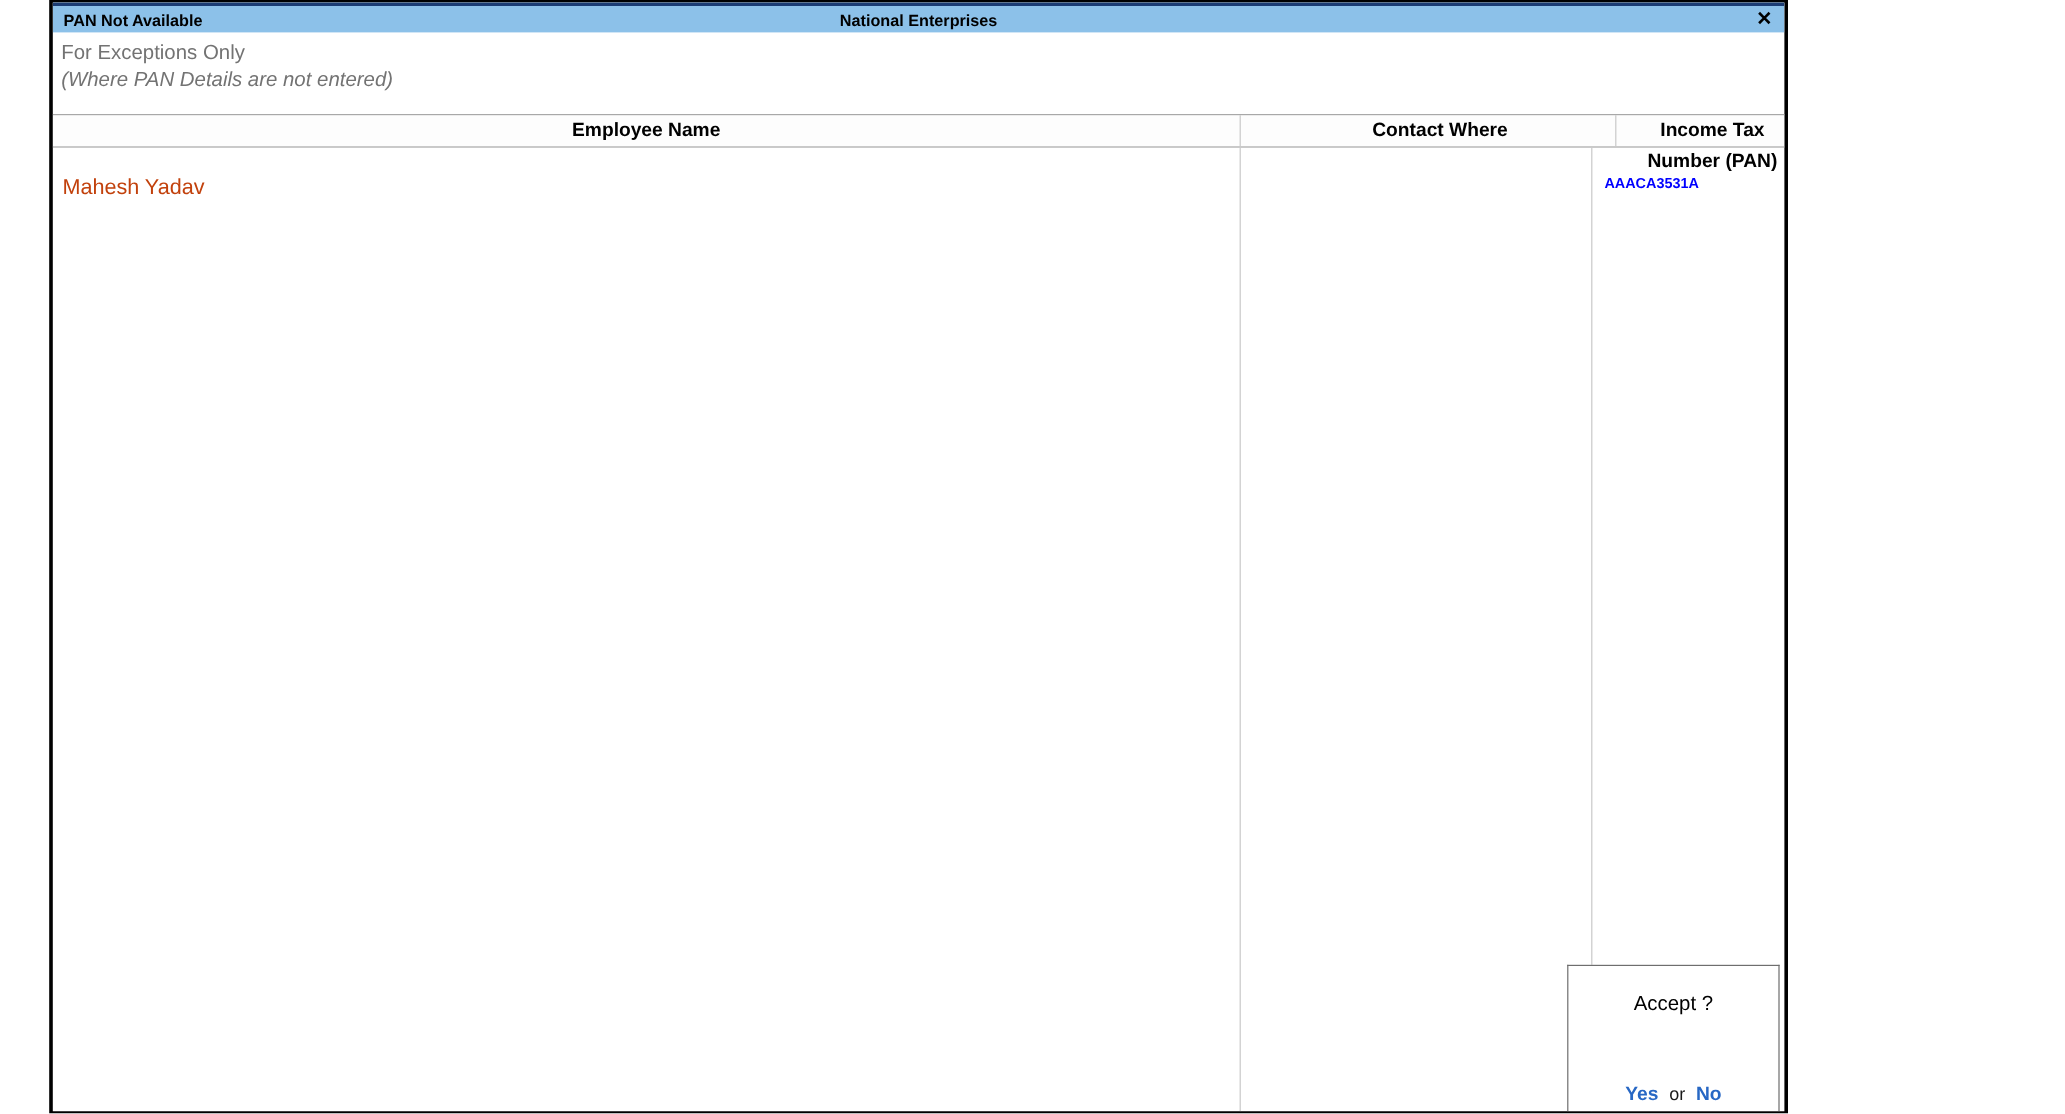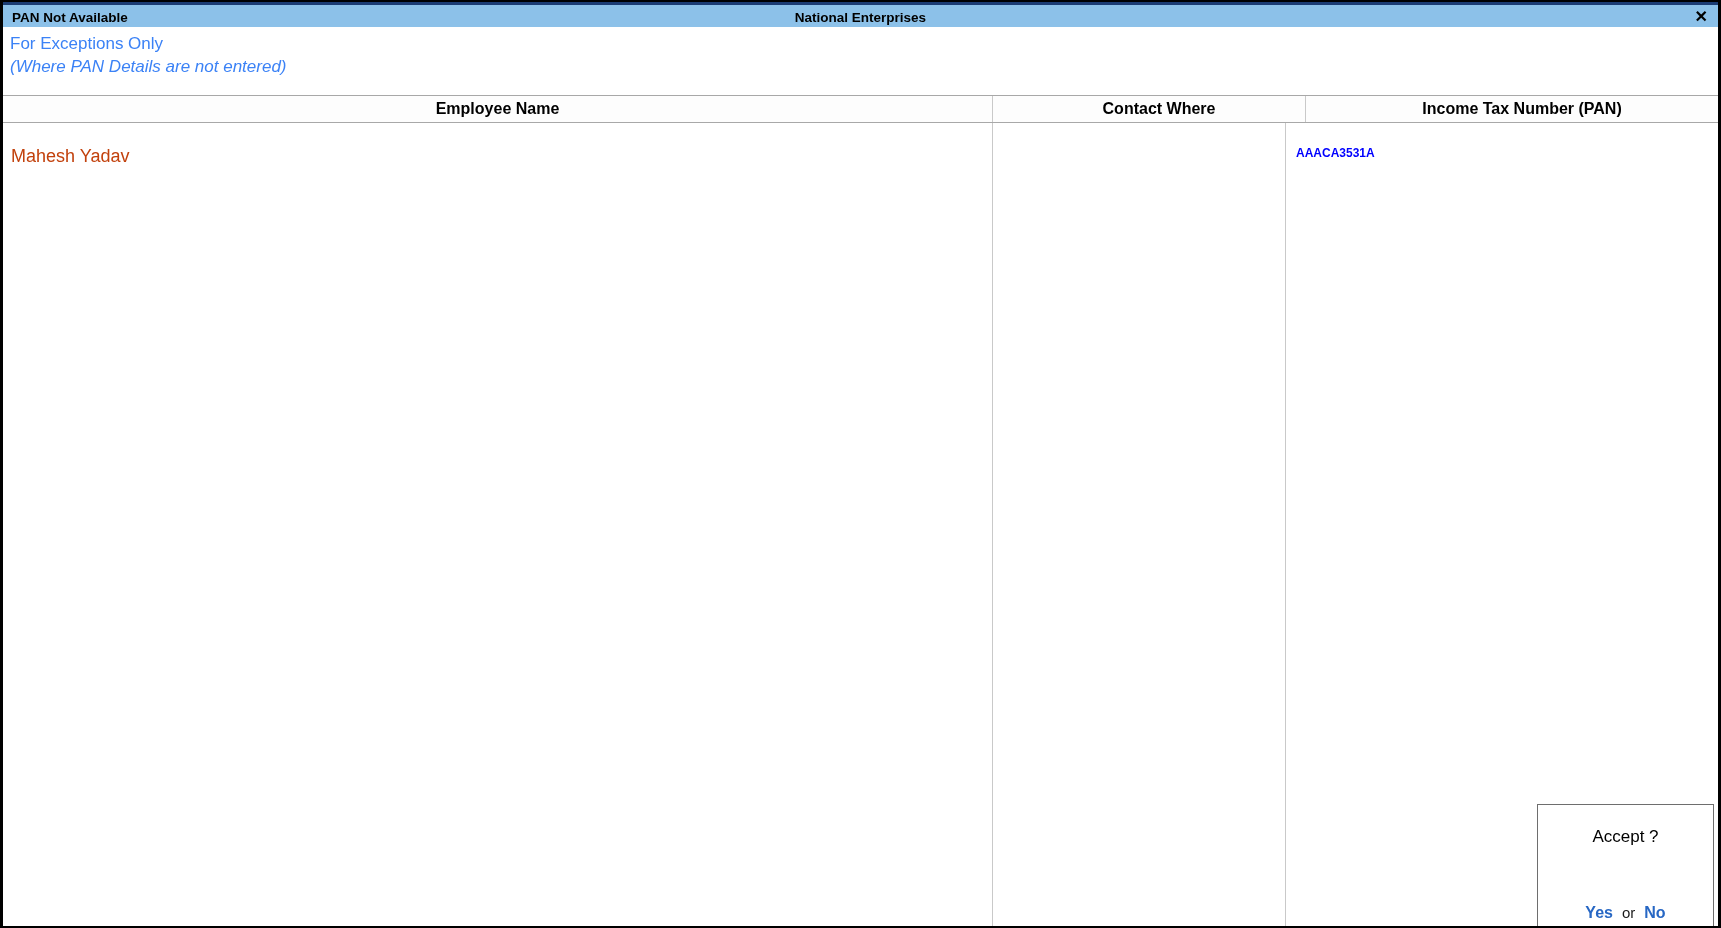--- a/index.html
+++ b/index.html
@@ -1,25 +1,26 @@
 <!DOCTYPE html>
 <html><head>
 <meta charset="utf-8">
 <style>
   * { margin:0; padding:0; box-sizing:border-box; }
   html,body { background:#ffffff; }
   body { font-family:"Liberation Sans", sans-serif; }
 
   .window {
     position:relative;
-    width:1721px; height:928px;
+    width:1449px; height:928px;
     background:#ffffff;
     border:2px solid #000000;
     border-left-width:3px; border-right-width:3px;
     overflow:hidden;
+    margin-left:41px;
   }
 
   
   .titlebar {
     position:absolute; top:0; left:0; right:0;
     height:25px;
     background:#8CC1E9;
     border-top:3px solid #1B3C74;
   }
   .titlebar-left {
@@ -36,21 +37,21 @@
   .titlebar-close {
     position:absolute; right:10px; top:2px;
     font-size:16px; font-weight:bold; color:#000000;
     line-height:20px;
     cursor:pointer;
   }
 
   
   .subheader {
     position:absolute; top:30px; left:7px;
-    color:#3b82f6;
+    color:#737373;
   }
   .subheader-line1 { font-size:17px; line-height:23px; }
   .subheader-line2 { font-size:17px; line-height:23px; font-style:italic; }
 
   
   .table-header {
     position:absolute; top:93px; left:0; right:0;
     height:28px;
     border-top:1px solid #A8A8A8;
     border-bottom:1px solid #A8A8A8;

